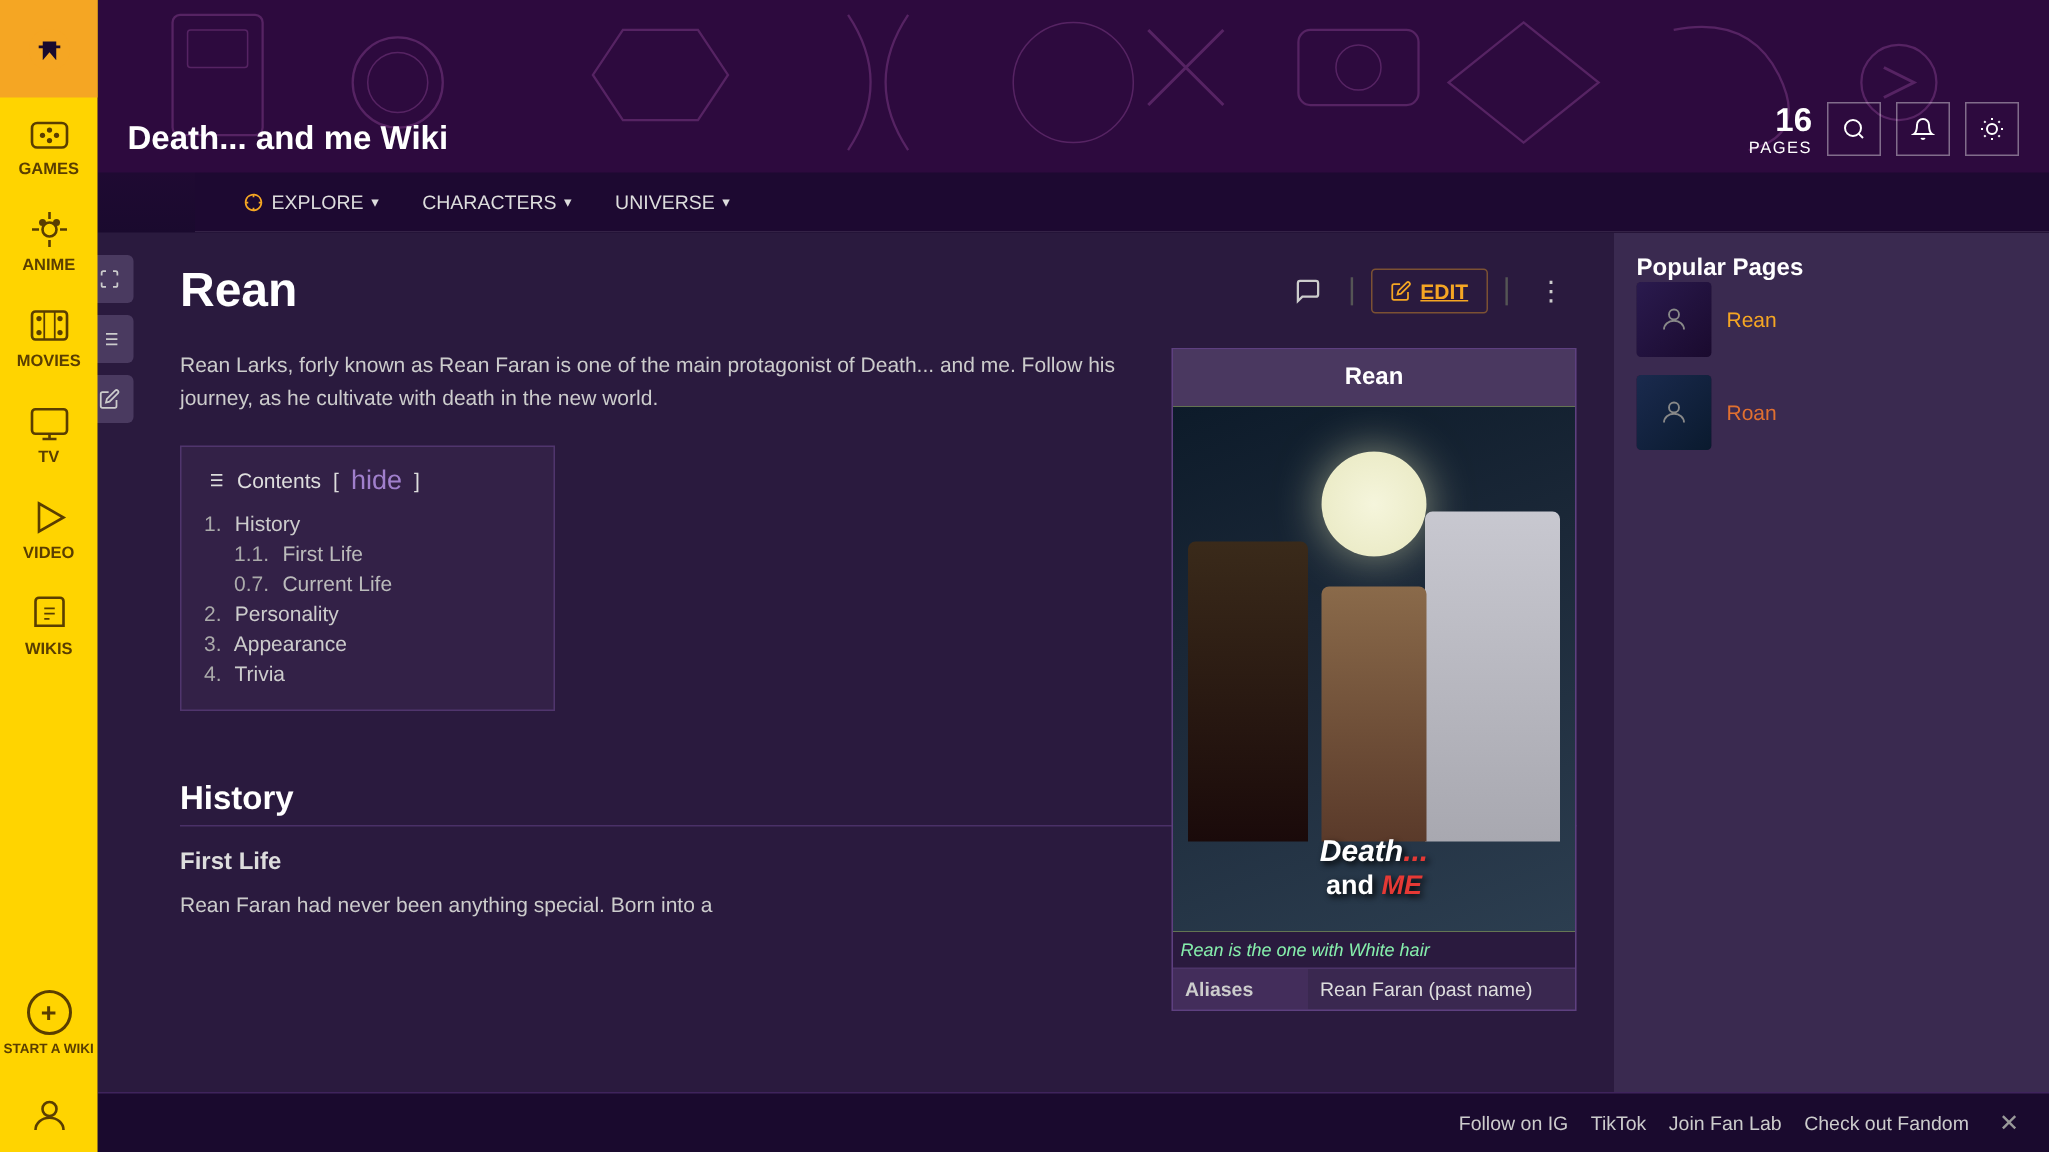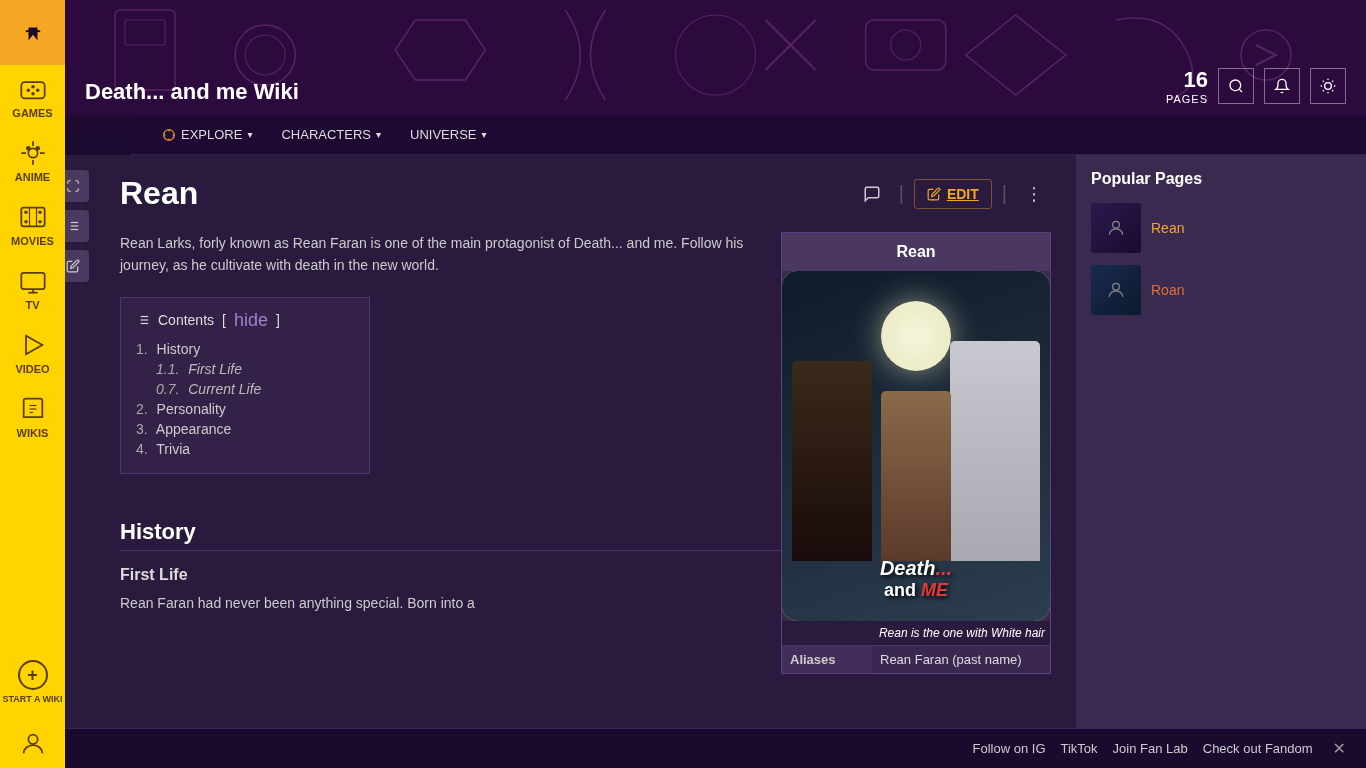--- a/index.html
+++ b/index.html
@@ -121,21 +121,21 @@
     .contents-box {
       background: rgba(60,40,80,0.5); border: 1px solid rgba(150,100,200,0.3);
       padding: 12px 15px; display: inline-block; min-width: 250px; margin-bottom: 25px;
     }
     .contents-header {
       display: flex; align-items: center; gap: 8px; margin-bottom: 10px; font-size: 14px; color: #ddd;
     }
     .contents-hide { color: #a07fcc; cursor: pointer; font-size: 18px; }
     .contents-list { list-style: none; }
     .contents-list li { margin: 4px 0; font-size: 14px; color: #ccc; cursor: pointer; }
-    .contents-list .sub { padding-left: 20px; color: #bbb; font-style: italic; }
+    .contents-list .sub { padding-left: 20px; color: #bbb; }
     .contents-num { color: #aaa; margin-right: 5px; }
 
     
     .section-header {
       font-size: 22px; font-weight: bold; color: white; margin: 20px 0 12px 0;
       border-bottom: 1px solid rgba(150,100,200,0.3); padding-bottom: 5px;
     }
     .sub-section-header {
       font-size: 16px; font-weight: bold; color: #ddd; margin: 15px 0 8px 0;
     }
@@ -146,38 +146,38 @@
       float: right; width: 270px; background: #3a2850; border: 1px solid rgba(150,100,200,0.4);
       margin: 0 0 15px 20px; margin-right: 0;
     }
     .infobox-title {
       background: #4a3860; text-align: center; padding: 10px;
       font-size: 16px; font-weight: bold; color: white;
     }
     .infobox-image {
       width: 100%; height: 350px; object-fit: cover;
       background: #bef264; display: flex; align-items: flex-start; justify-content: center;
-      position: relative; overflow: hidden; border-radius: 15px;
+      position: relative; overflow: hidden;
     }
     .infobox-caption {
-      text-align: right; font-size: 12px; color: #ffffff; font-style: italic; padding: 5px; background: #2a1a3e;
+      text-align: left; font-size: 12px; color: #86efac; font-style: italic; padding: 5px; background: #2a1a3e;
     }
     .infobox-row {
       display: flex; border-top: 1px solid rgba(150,100,200,0.2);
       font-size: 13px;
     }
     .infobox-label {
       background: rgba(90,60,120,0.3); padding: 6px 8px; width: 90px; flex-shrink: 0;
       font-weight: bold; color: #ccc;
     }
     .infobox-value { padding: 6px 8px; color: #ddd; }
 
     
     .popular-title {
-      font-size: 16px; font-weight: bold; color: white; margin-bottom: 15px;
+      font-size: 16px; font-weight: bold; color: white; 
     }
     .popular-item {
       display: flex; align-items: center; gap: 10px; margin-bottom: 12px; cursor: pointer;
     }
     .popular-thumb {
       width: 50px; height: 50px; background: #2a1a3e; border-radius: 3px; overflow: hidden;
       flex-shrink: 0; display: flex; align-items: center; justify-content: center;
     }
     .popular-item-title { color: #f5a623; font-size: 14px; }
 

